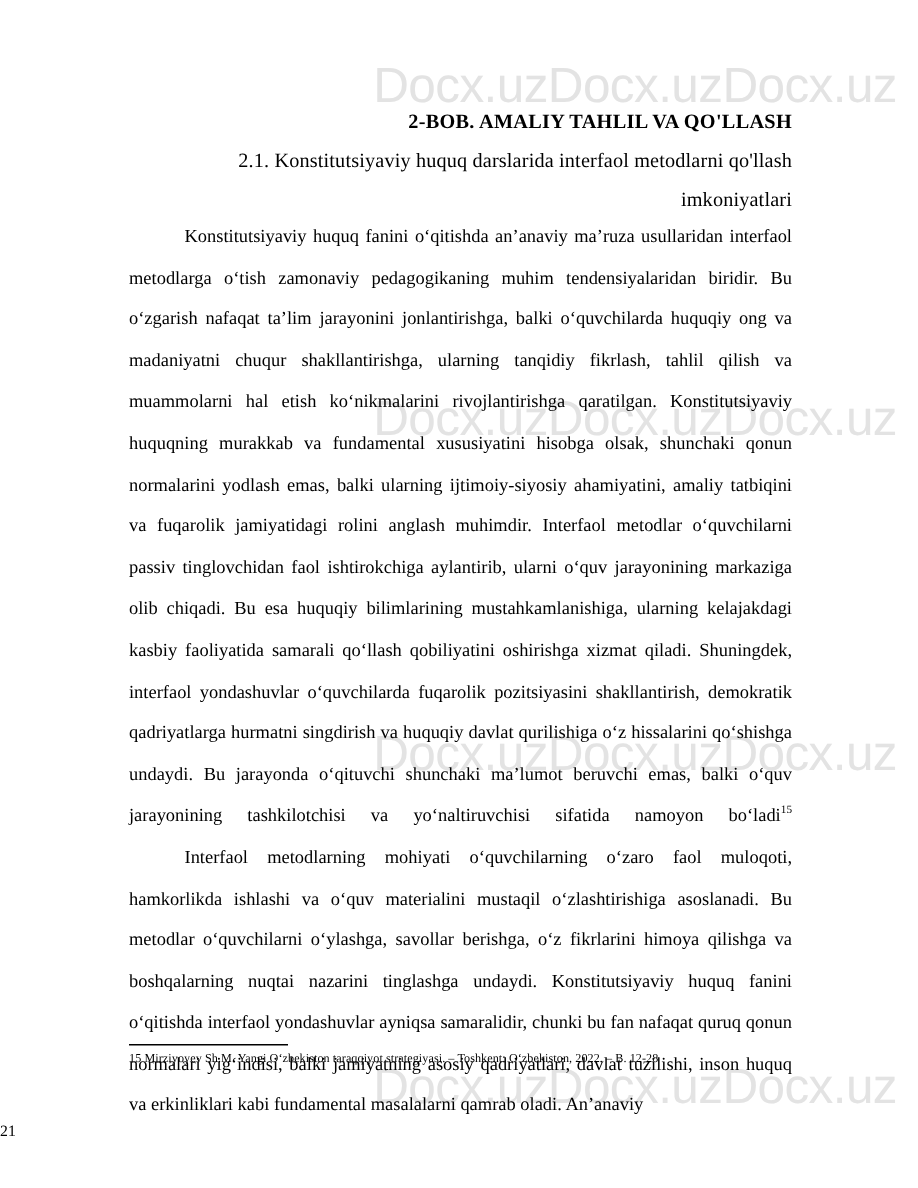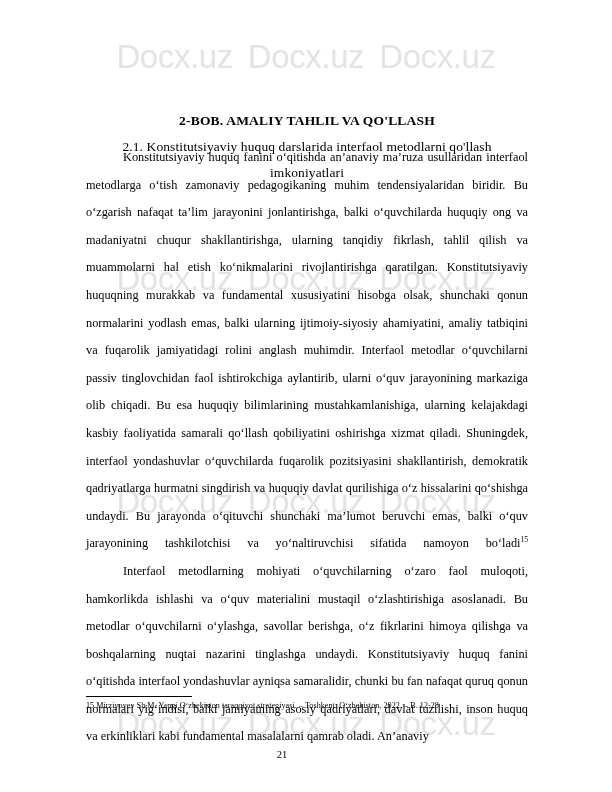--- a/index.html
+++ b/index.html
@@ -22,24 +22,23 @@
     position: absolute;
     inset: 0;
     pointer-events: none;
     z-index: 0;
   }
   .wm-row {
     position: absolute;
     left: 0;
     width: 612px;
     display: flex;
-    justify-content: center;
+    justify-content: flex-end;
     padding: 0 14px;
     box-sizing: border-box;
-    gap: 15px;
   }
   .wm {
     font-family: "Liberation Sans", "DejaVu Sans", sans-serif;
     font-size: 33px;
     line-height: 1;
     color: #e3e3e3;
     letter-spacing: -0.4px;
     white-space: nowrap;
     font-weight: 400;
   }
@@ -53,22 +52,21 @@
     position: absolute;
     inset: 0;
     z-index: 1;
   }
 
   .headings {
     position: absolute;
     top: 68px;
     left: 86px;
     width: 442px;
-    text-align: center;
-    margin-top: 40px;
+    text-align: right;
   }
   .h-chapter {
     font-size: 13.5px;
     font-weight: bold;
     line-height: 26px;
     letter-spacing: 0.2px;
   }
   .h-section {
     font-size: 13.5px;
     font-weight: normal;
@@ -120,24 +118,23 @@
   }
   .fn-num {
     font-size: 8.1px;
   }
 
   .page-number {
     position: absolute;
     top: 748px;
     left: 0;
     width: 484px;
-    text-align: center;
+    text-align: left;
     font-size: 10.5px;
     line-height: 14px;
-    margin-left: 40px;
   }
 </style>
 </head>
 <body>
 
 <div class="page">
 
   <div class="watermark-layer">
     <div class="wm-row r0">
       <span class="wm">Docx.uz</span>

